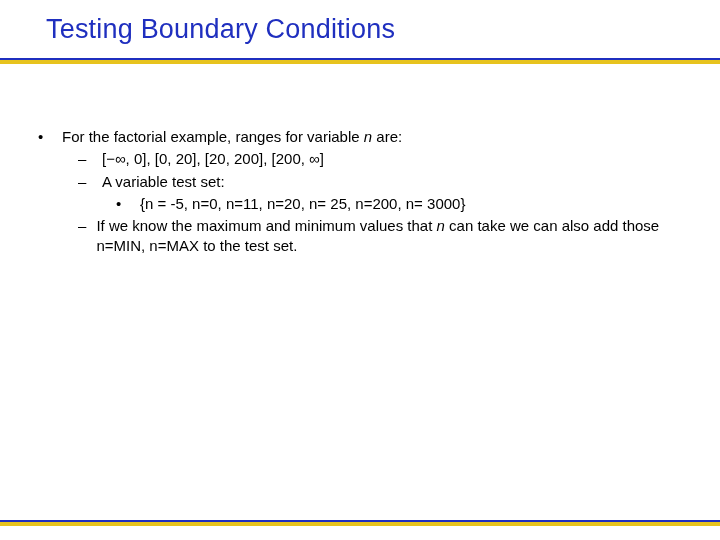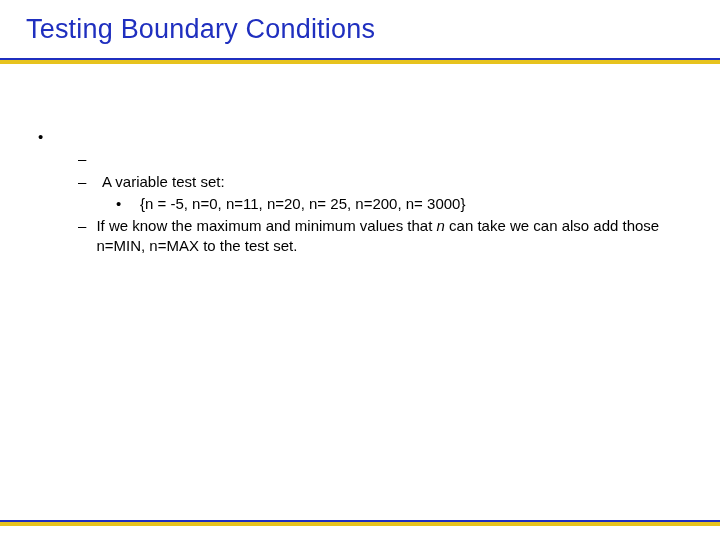--- a/index.html
+++ b/index.html
@@ -1,18 +1,18 @@
 <!DOCTYPE html>
 <html><head>
 <meta charset="utf-8">
 <style>
   * { margin: 0; padding: 0; box-sizing: border-box; }
   html, body { width: 720px; height: 540px; background: #fff; font-family: Arial, Helvetica, sans-serif; }
   .slide { width: 720px; height: 540px; position: relative; }
-  .title-wrap { padding: 14px 0 0 26px; }
+  .title-wrap { padding: 14px 0 0 46px; }
   .title { color: #1f2fbf; font-size: 27px; font-weight: 400; letter-spacing: 0.2px; }
   .hr-top { position: absolute; left: 0; top: 58px; width: 100%; height: 6px; }
   .hr-top .dark { width: 100%; height: 2px; background: #1f2fbf; }
   .hr-top .gold { width: 100%; height: 4px; background: #e7c31e; }
   .content { padding: 82px 34px 0 38px; font-size: 15px; color: #000; line-height: 1.35; }
   .lvl1 { display: flex; margin-bottom: 2px; }
   .lvl1 .b { width: 24px; text-align: left; }
   .lvl2 { display: flex; margin: 2px 0 2px 40px; }
   .lvl2 .b { width: 24px; text-align: left; }
   .lvl3 { display: flex; margin: 2px 0 2px 78px; }
@@ -33,24 +33,28 @@
 
   <div class="hr-top">
     <div class="dark"></div>
     <div class="gold"></div>
   </div>
 
   <div class="content">
 
     <div class="lvl1">
       <div class="b">•</div>
+      <div>
+        <span>For the factorial example, ranges for variable </span><span class="it">n</span><span> are:</span>
+      </div>
     </div>
 
     <div class="lvl2">
       <div class="b">–</div>
+      <div>[−∞, 0], [0, 20], [20, 200], [200, ∞]</div>
     </div>
 
     <div class="lvl2">
       <div class="b">–</div>
       <div>A variable test set:</div>
     </div>
 
     <div class="lvl3">
       <div class="b">•</div>
       <div>{n = -5, n=0, n=11, n=20, n= 25, n=200, n= 3000}</div>

